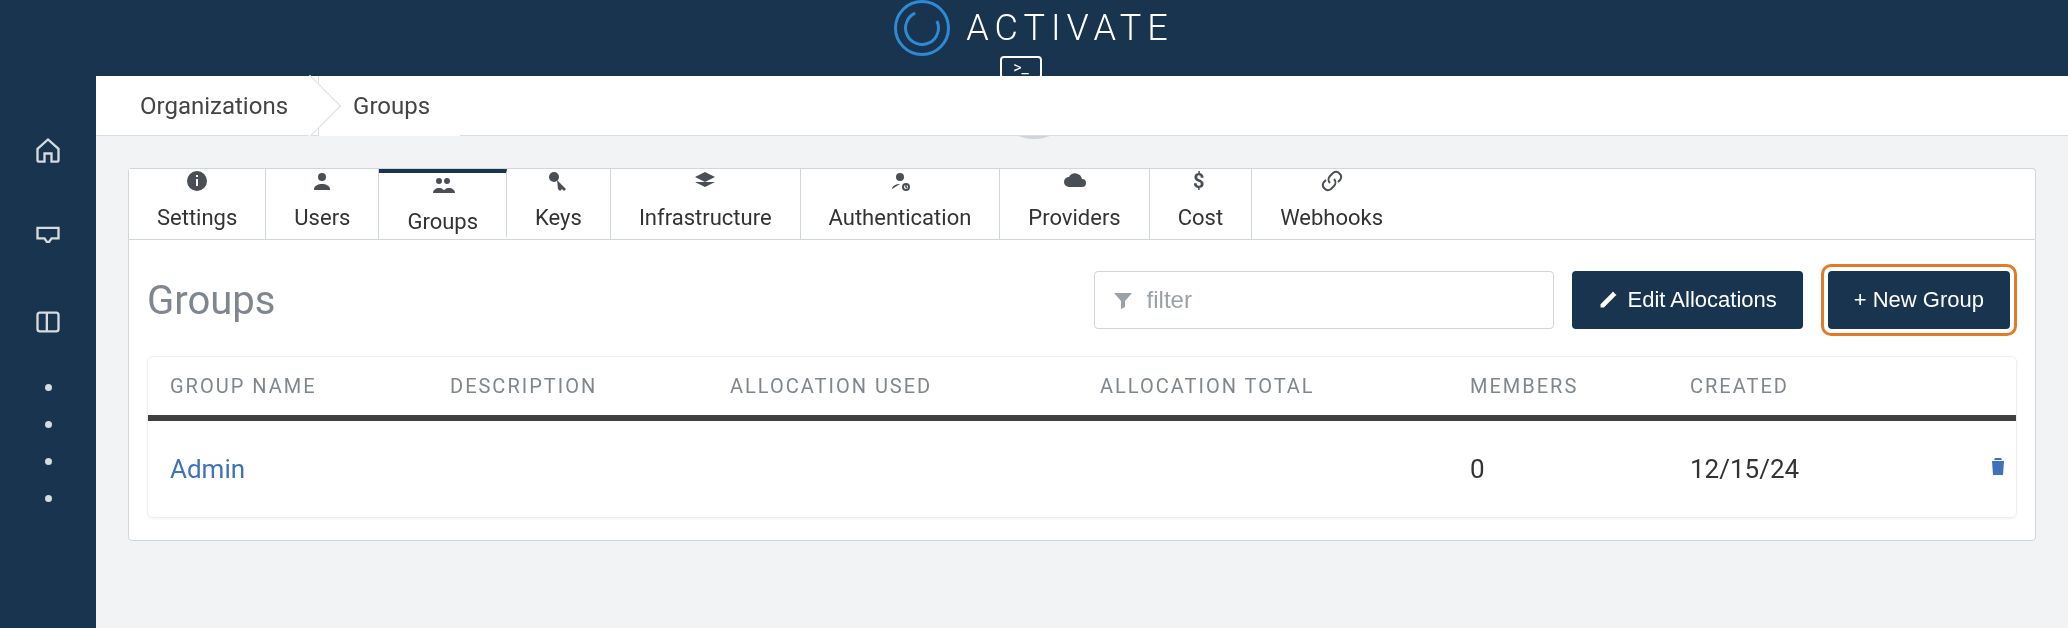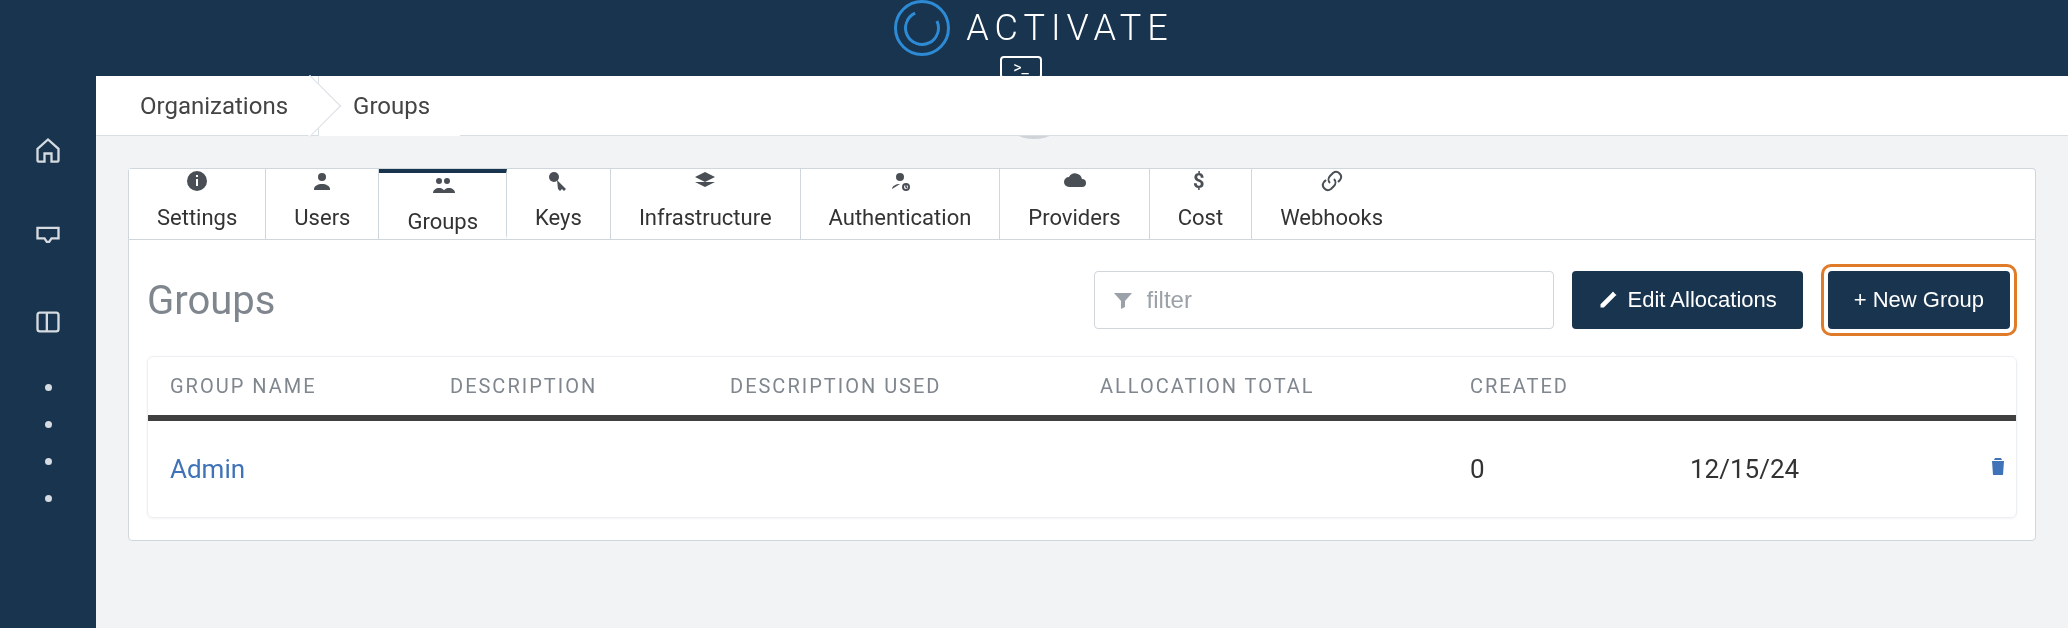--- a/index.html
+++ b/index.html
@@ -339,22 +339,23 @@
           <button class="btn">
             <span>+ New Group</span>
           </button>
         </span>
       </div>
 
       <div class="card">
         <div class="thead">
           <div>GROUP NAME</div>
           <div>DESCRIPTION</div>
-          <div>DESCRIPTION USED</div>
+          <div>ALLOCATION USED</div>
           <div>ALLOCATION TOTAL</div>
+          <div>MEMBERS</div>
           <div>CREATED</div>
           <div></div>
         </div>
         <div class="trow">
           <div class="link">Admin</div>
           <div></div>
           <div></div>
           <div></div>
           <div>0</div>
           <div>12/15/24</div>

